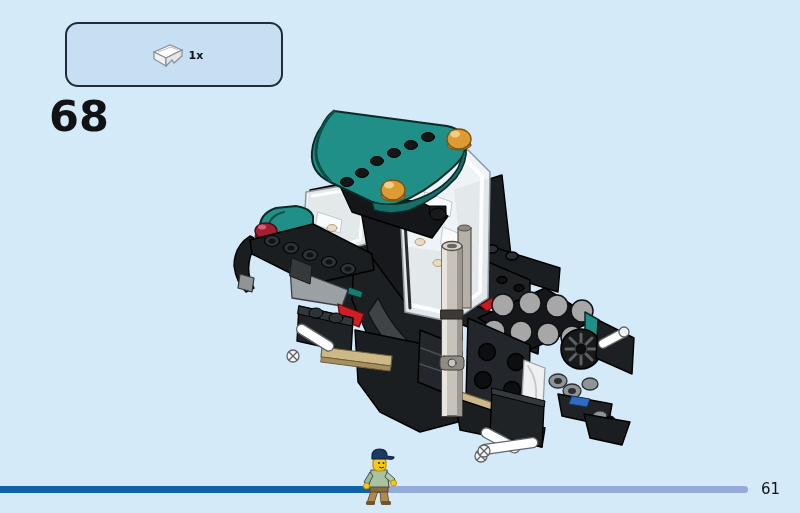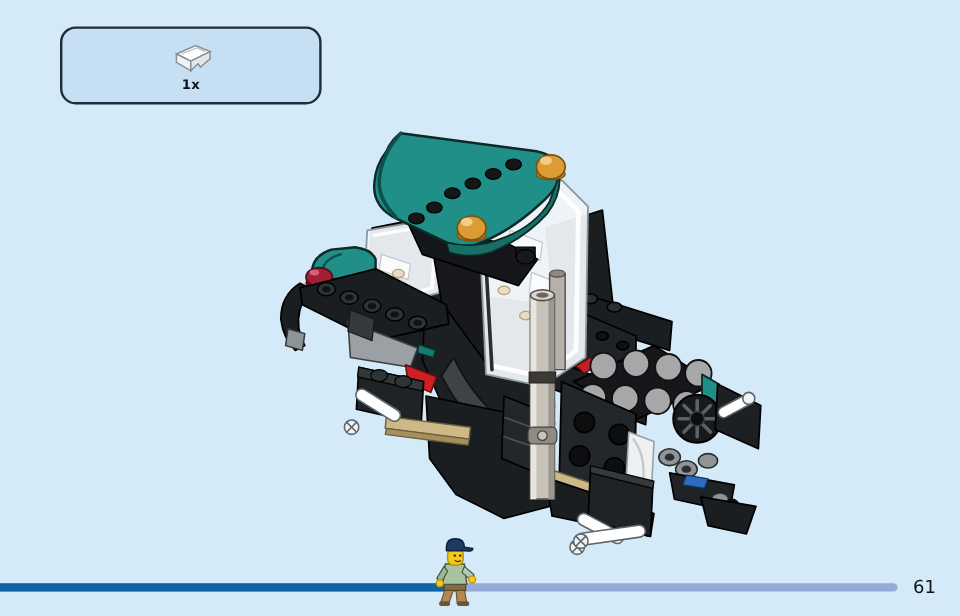--- a/index.html
+++ b/index.html
@@ -8,23 +8,23 @@
     --blk:#1b1e21; --blk2:#23262a; --facet:#32373b;
     --lgray:#9aa0a3; --pipe:#c7c2ba; --pipe-sh:#9d988f;
     --tan:#cdb888; --tan-dk:#a78e5d;
     --red:#cf1e24; --dkred:#a21f33; --amber:#dc9c33; --blue:#2f6bc0;
     --bar-done:#0f63a5; --bar-todo:#94aad8; --ink:#101215;
   }
   html,body{margin:0;padding:0;}
   body{width:800px;height:513px;overflow:hidden;background:var(--bg);
        font-family:"DejaVu Sans","Liberation Sans",sans-serif;}
   .page{position:relative;width:800px;height:513px;background:var(--bg);}
-  .callout{position:absolute;left:50px;top:22px;width:218px;height:65px;
+  .callout{position:absolute;left:65px;top:22px;width:218px;height:65px;
     background:var(--box-fill);border:2px solid var(--box-border);border-radius:13px;
-    display:flex;flex-direction:column;align-items:center;justify-content:center;box-sizing:border-box;}
+    display:flex;flex-direction:row;align-items:center;justify-content:center;box-sizing:border-box;}
   .callout .qty{font-size:11px;font-weight:bold;color:var(--ink);margin-top:1px;letter-spacing:.2px;}
   .stepnum{position:absolute;left:49px;top:95px;font-size:43px;font-weight:bold;color:var(--ink);line-height:1;}
   .build{position:absolute;left:0;top:0;width:800px;height:513px;}
   .bar-done{position:absolute;left:0;top:486px;width:387px;height:7px;background:var(--bar-done);}
   .bar-todo{position:absolute;left:387px;top:486px;width:361px;height:7px;background:var(--bar-todo);
     border-radius:0 4px 4px 0;}
   .pagenum{position:absolute;right:20px;top:480px;font-size:15px;font-weight:normal;color:var(--ink);}
   .minifig{position:absolute;left:362px;top:446px;width:42px;height:60px;}
   svg{display:block;}
 </style>
@@ -36,20 +36,21 @@
   <div class="callout">
     <svg width="44" height="30" viewBox="0 0 44 30">
       <polygon points="10,12 26,5 38,10 22,18" fill="#ffffff" stroke="#8a8f93" stroke-width="1.2"></polygon>
       <polygon points="10,12 22,18 22,26 10,19" fill="#f1f2f3" stroke="#8a8f93" stroke-width="1.2"></polygon>
       <polygon points="22,18 38,10 38,16 30,23 28,20 22,26" fill="#e4e7e9" stroke="#8a8f93" stroke-width="1.2"></polygon>
       <polyline points="14,12 27,7 34,10" fill="none" stroke="#b9bec2" stroke-width="1"></polyline>
     </svg>
     <div class="qty">1x</div>
   </div>
 
+  <div class="stepnum">68</div>
 
   <svg class="build" viewBox="0 0 800 513">
     <g stroke-linejoin="round" stroke-linecap="round">
 
       <g stroke="#000" stroke-width="1.4">
         <polygon points="310,190 360,180 375,322 330,300 305,235" fill="#1b1e21"></polygon>
         <polygon points="455,190 502,175 516,300 468,315" fill="#1b1e21"></polygon>
         <polygon points="455,235 560,268 558,292 455,260" fill="#1b1e21"></polygon>
         <ellipse cx="472" cy="242" rx="6" ry="4" fill="#2b2f33"></ellipse>
         <ellipse cx="492" cy="249" rx="6" ry="4" fill="#2b2f33"></ellipse>

